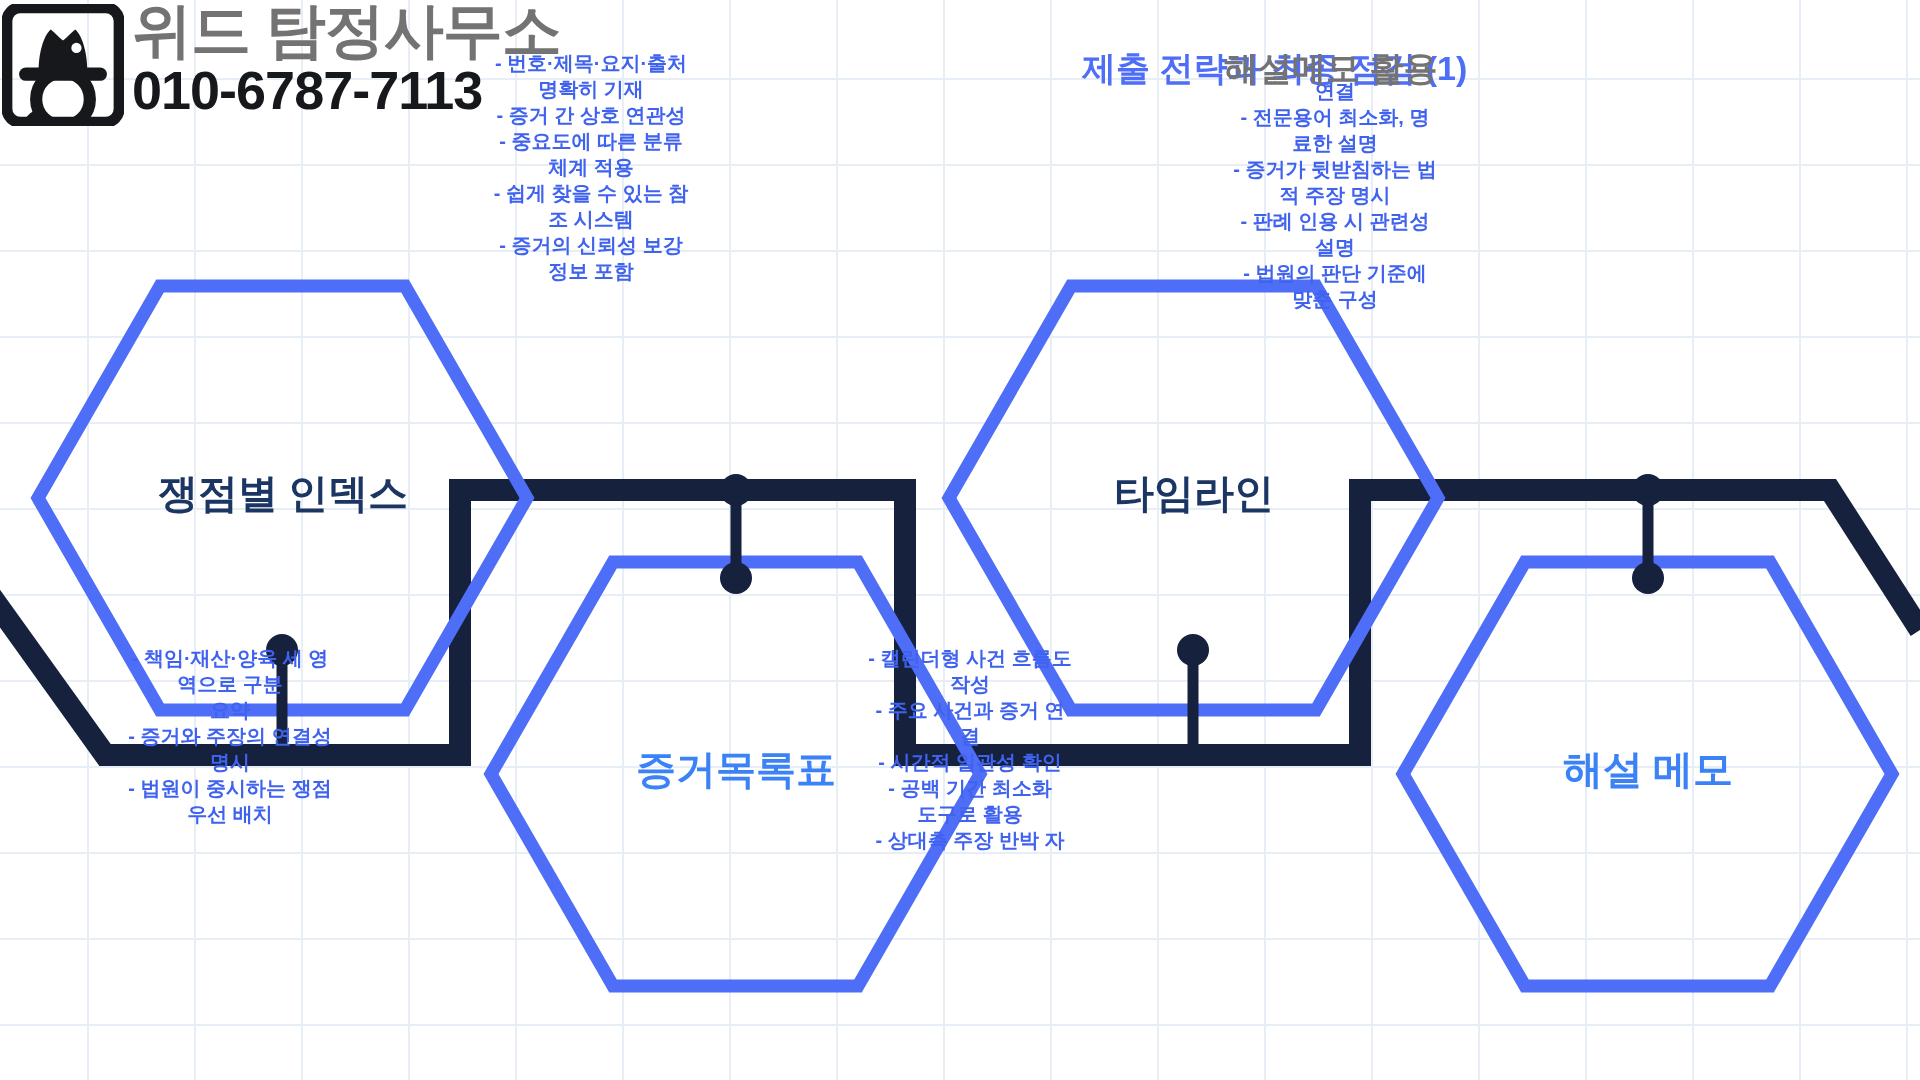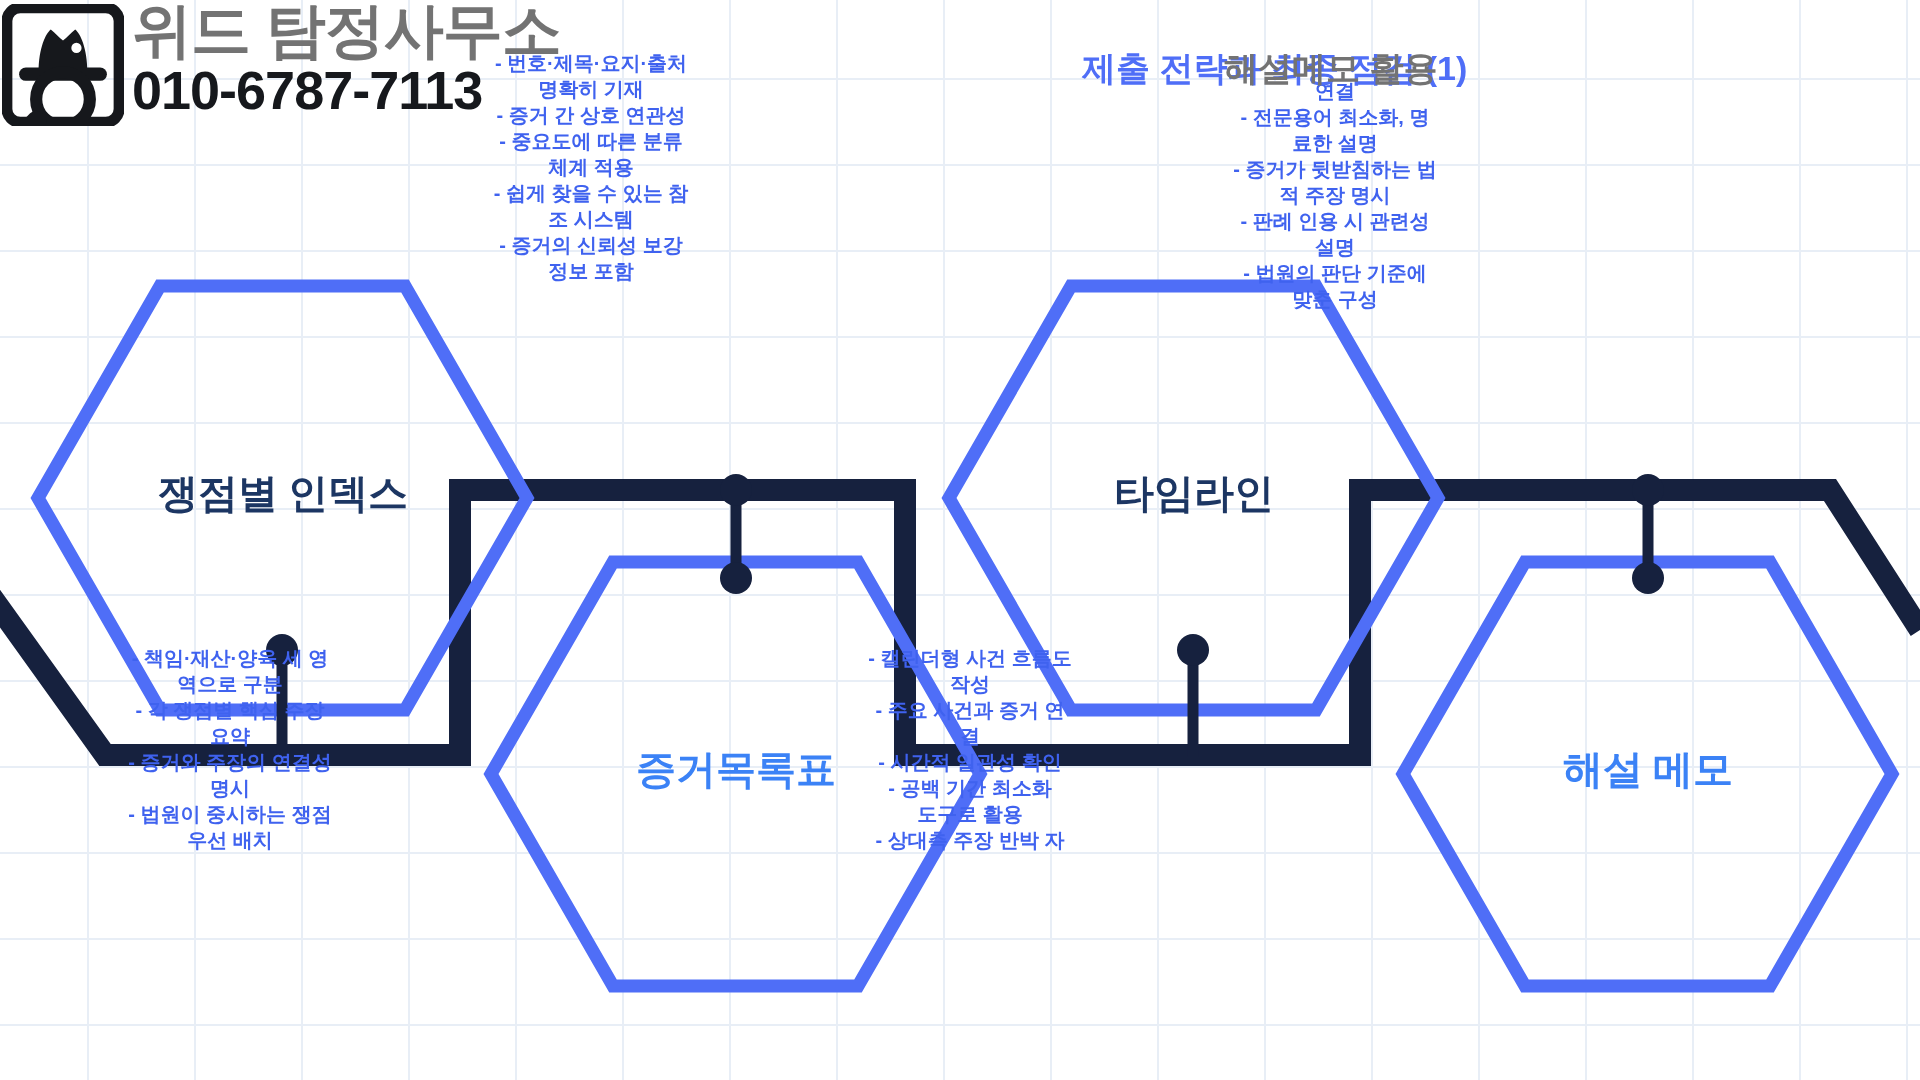--- a/index.html
+++ b/index.html
@@ -165,21 +165,20 @@
   <p class="b">적 주장 명시</p>
   <p class="b">- 판례 인용 시 관련성</p>
   <p class="b">설명</p>
   <p class="b">- 법원의 판단 기준에</p>
   <p class="b">맞춘 구성</p>
 </div>
 
 <div class="bullets" id="bl-bot-1">
   <p class="b">- 책임·재산·양육 세 영</p>
   <p class="b">역으로 구분</p>
-  <p class="b">- 각 쟁점별 핵심 주장</p>
   <p class="b">요약</p>
   <p class="b">- 증거와 주장의 연결성</p>
   <p class="b">명시</p>
   <p class="b">- 법원이 중시하는 쟁점</p>
   <p class="b">우선 배치</p>
 </div>
 
 <div class="bullets" id="bl-bot-3">
   <p class="b">- 캘린더형 사건 흐름도</p>
   <p class="b">작성</p>

